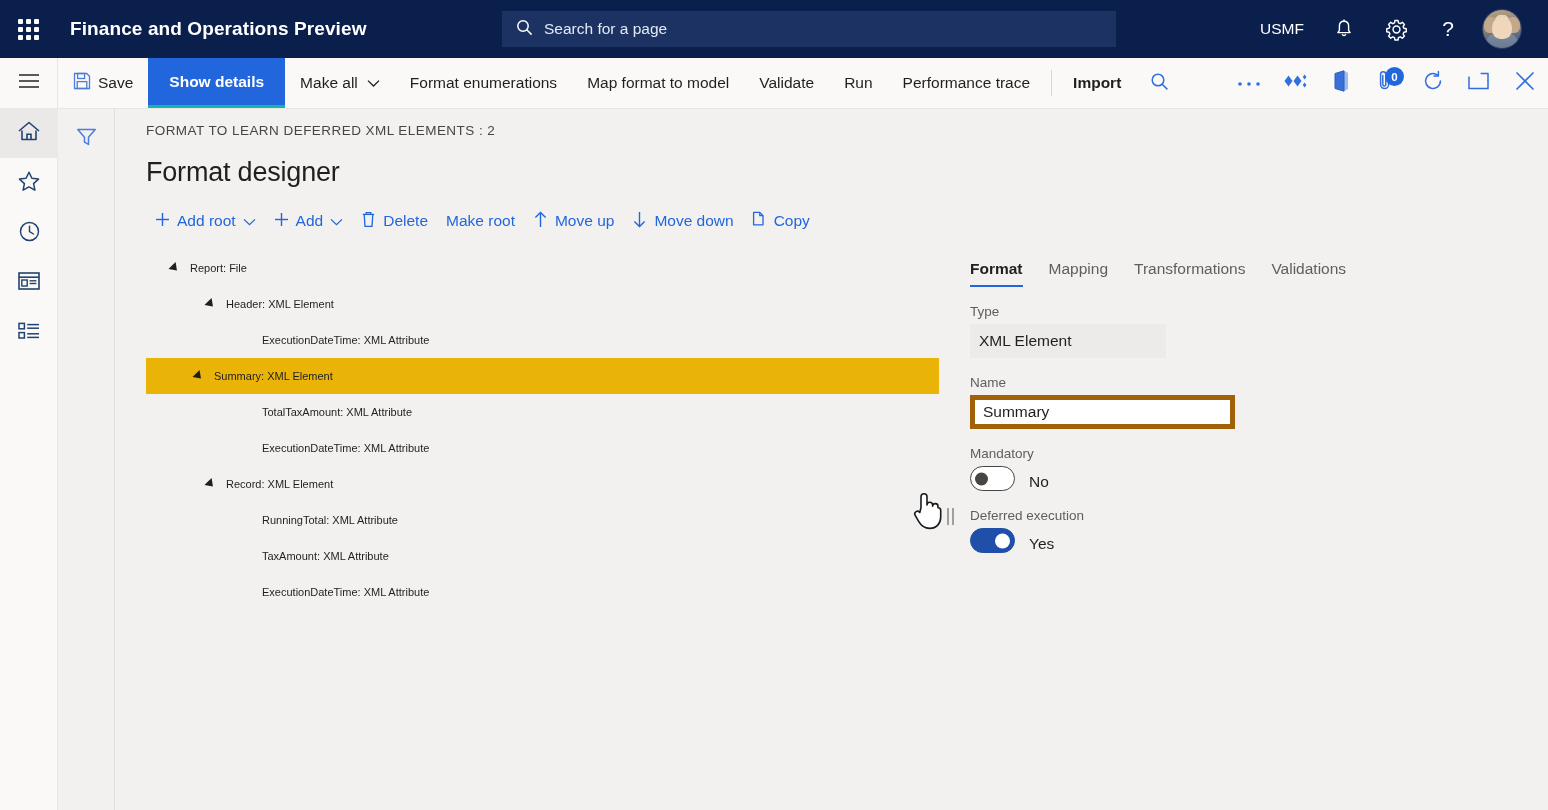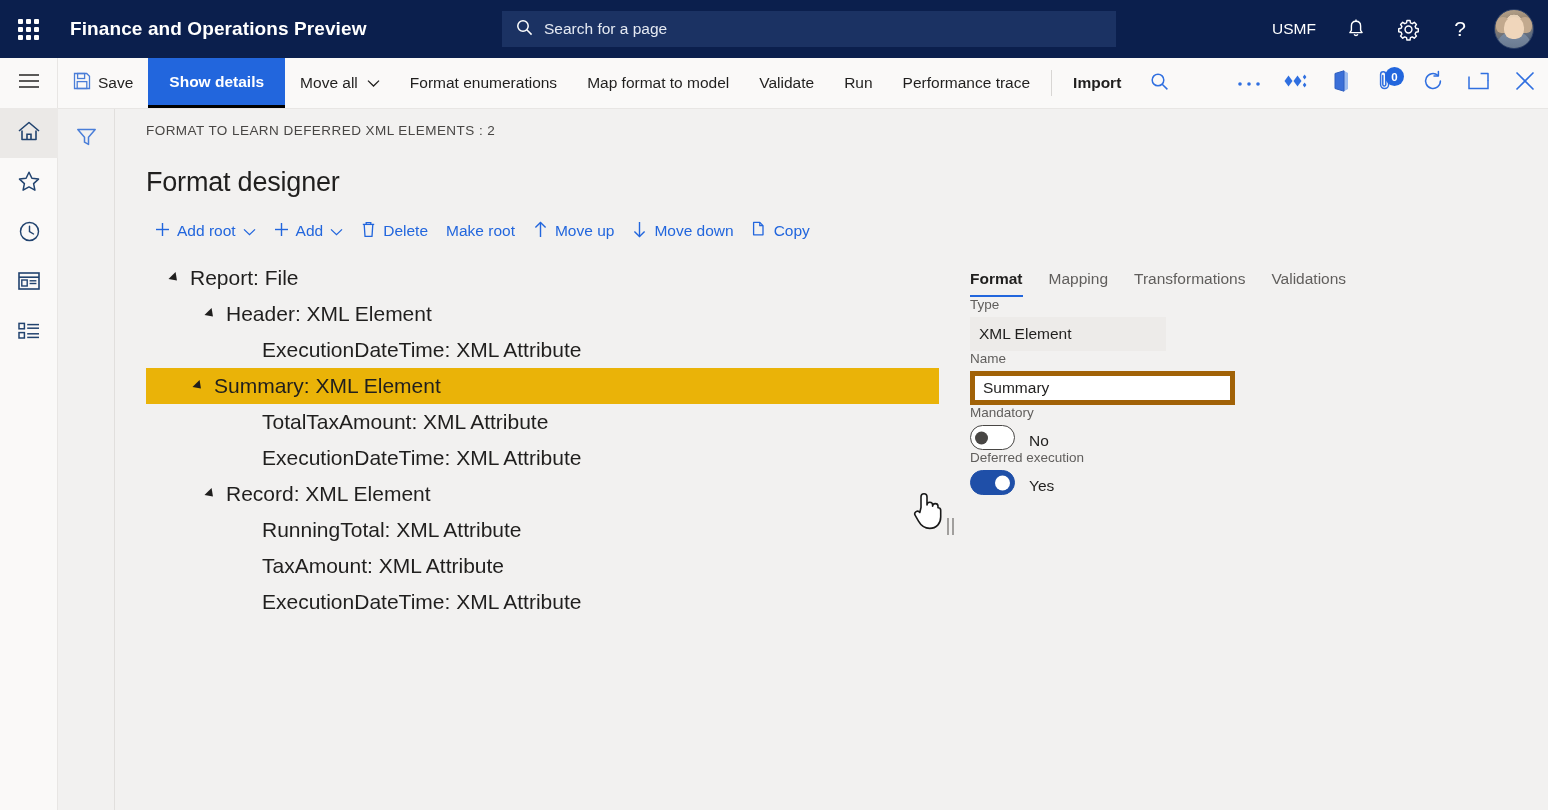--- a/index.html
+++ b/index.html
@@ -40,21 +40,21 @@
   }
   .search-wrap .mag { margin-right: 11px; display: block; }
   .search-input {
     background: transparent; border: none; outline: none;
     color: #e8ecf5; font-size: 15.5px;
     font-family: "Liberation Sans", sans-serif;
     width: 100%;
   }
   .search-input::placeholder { color: #e4e9f2; opacity: 1; }
   .topbar-right {
-    position: absolute; right: 0; top: 0; height: 58px;
+    position: absolute; right: 12px; top: 0; height: 58px;
     display: flex; align-items: center; gap: 0;
   }
   .company-btn {
     color: #ffffff; font-size: 15.5px; padding: 0 14px;
     height: 58px; display: flex; align-items: center; cursor: pointer;
   }
   .tb-icon {
     width: 52px; height: 58px; display: flex;
     align-items: center; justify-content: center; cursor: pointer;
   }
@@ -87,21 +87,21 @@
     display: flex; align-items: center;
   }
   .ap-btn {
     height: 50px; display: flex; align-items: center; gap: 7px;
     padding: 0 15px; font-size: 15.5px; color: #201f1e;
     cursor: pointer; white-space: nowrap;
   }
   .ap-btn.primary {
     background: #2266dd; color: #ffffff; font-weight: bold;
     padding: 0 21px; height: 50px; align-self: flex-start;
-    border-bottom: 3px solid #000000;
+    border-bottom: 3px solid #14b8a6;
   }
   .ap-btn.bold { font-weight: bold; }
   .ap-sep {
     width: 1px; height: 26px; background: #d8d6d4; margin: 0 6px;
   }
   .ap-spacer { flex: 1 1 auto; }
   .ap-icon-btn {
     width: 46px; height: 50px; display: flex;
     align-items: center; justify-content: center; cursor: pointer;
     position: relative;
@@ -144,42 +144,42 @@
   .content {
     position: absolute; left: 58px; top: 0; right: 0; bottom: 0;
     padding: 14px 0 0 30px;
   }
   .breadcrumb {
     font-size: 13.5px; color: #484644; letter-spacing: .45px;
     text-transform: uppercase; height: 20px;
   }
   .page-title {
     font-size: 27px; color: #201f1e; font-weight: normal;
-    margin-top: 24px; letter-spacing: -.2px;
+    margin-top: 14px; letter-spacing: -.2px;
   }
 
   
   .cmdbar {
     display: flex; align-items: center; margin-top: 14px; height: 38px;
   }
   .cmd {
     display: flex; align-items: center; gap: 7px;
     font-size: 15.5px; color: #2266dd; cursor: pointer;
     padding: 6px 9px; white-space: nowrap;
   }
   .cmd .glyph { font-size: 17px; line-height: 1; display: inline-block; }
 
   
   .split {
     display: flex; margin-top: 10px; height: 560px;
   }
   .treepane { width: 793px; position: relative; }
   .tree-row {
     height: 36px; display: flex; align-items: center;
-    font-size: 21px; color: #201f1e; cursor: pointer;
+    font-size: 11px; color: #201f1e; cursor: pointer;
     padding-left: 0;
   }
   .tree-row.selected { background: #eab308; }
   .twisty {
     width: 16px; height: 16px; flex: 0 0 16px;
     display: flex; align-items: center; justify-content: center;
     margin-right: 8px;
   }
   .twisty i {
     width: 0; height: 0;
@@ -207,21 +207,21 @@
   .tab {
     font-size: 15.5px; color: #605e5c; padding: 0 13px 9px 13px;
     cursor: pointer; white-space: nowrap; position: relative; margin-top: 45px;
   }
   .tab:first-child { padding-left: 9px; }
   .tab.active { color: #201f1e; font-weight: bold; }
   .tab.active::after {
     content: ""; position: absolute; left: 9px; right: 13px; bottom: 0;
     height: 2.5px; background: #2266dd;
   }
-  .field { padding-left: 9px; }
+  .field { margin-top: 17px; padding-left: 9px; }
   .field-label {
     font-size: 13.5px; color: #605e5c; margin-bottom: 5px;
   }
   .field-readonly {
     width: 196px; height: 34px; background: #edebe9;
     display: flex; align-items: center; padding: 0 9px;
     font-size: 15.5px; color: #201f1e;
   }
   .field-input {
     width: 265px; height: 34px; background: #ffffff;
@@ -372,21 +372,21 @@
         </svg>
     </span>
     <span>Save</span>
   </div>
 
   <div class="ap-btn primary">
     <span>Show details</span>
   </div>
 
   <div class="ap-btn">
-    <span>Move all</span>
+    <span>Make all</span>
     <span class="chev">
       <svg width="13" height="9" viewBox="0 0 13 9">
           <path d="M1 1.6L6.5 7 12 1.6" fill="none" stroke="#201f1e" stroke-width="1.3"></path>
         </svg>
     </span>
   </div>
 
   <div class="ap-btn">
     <span>Format enumerations</span>
   </div>

